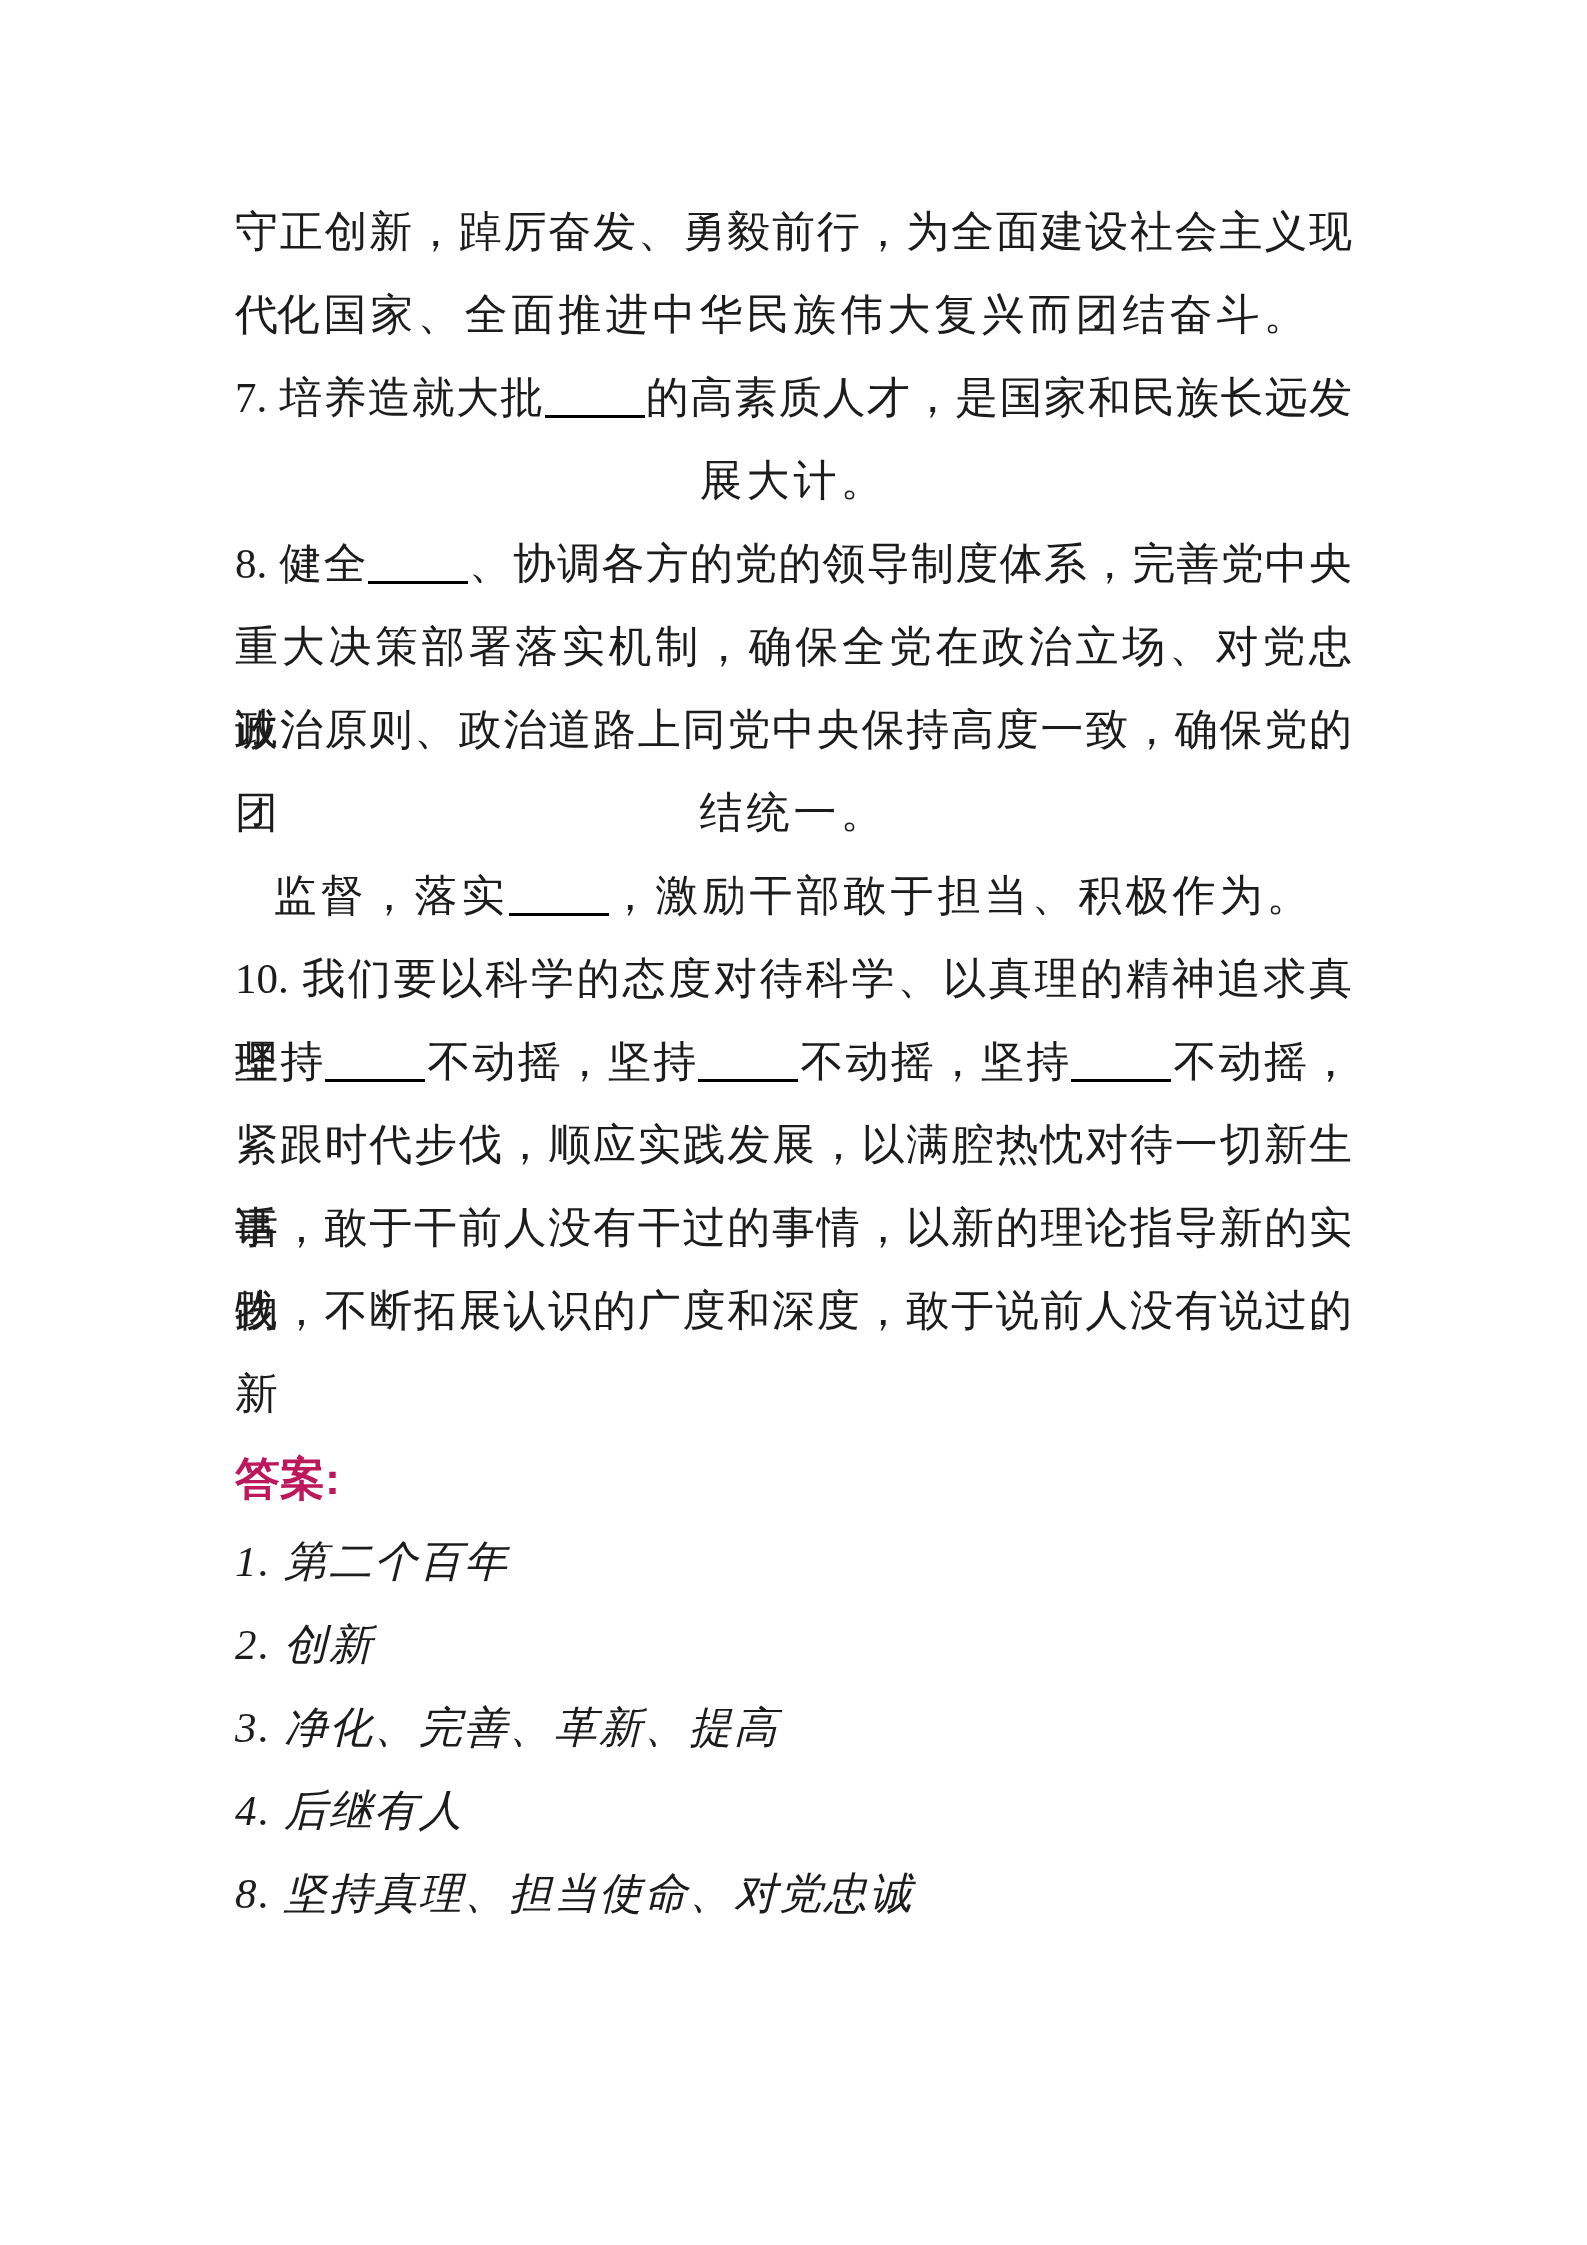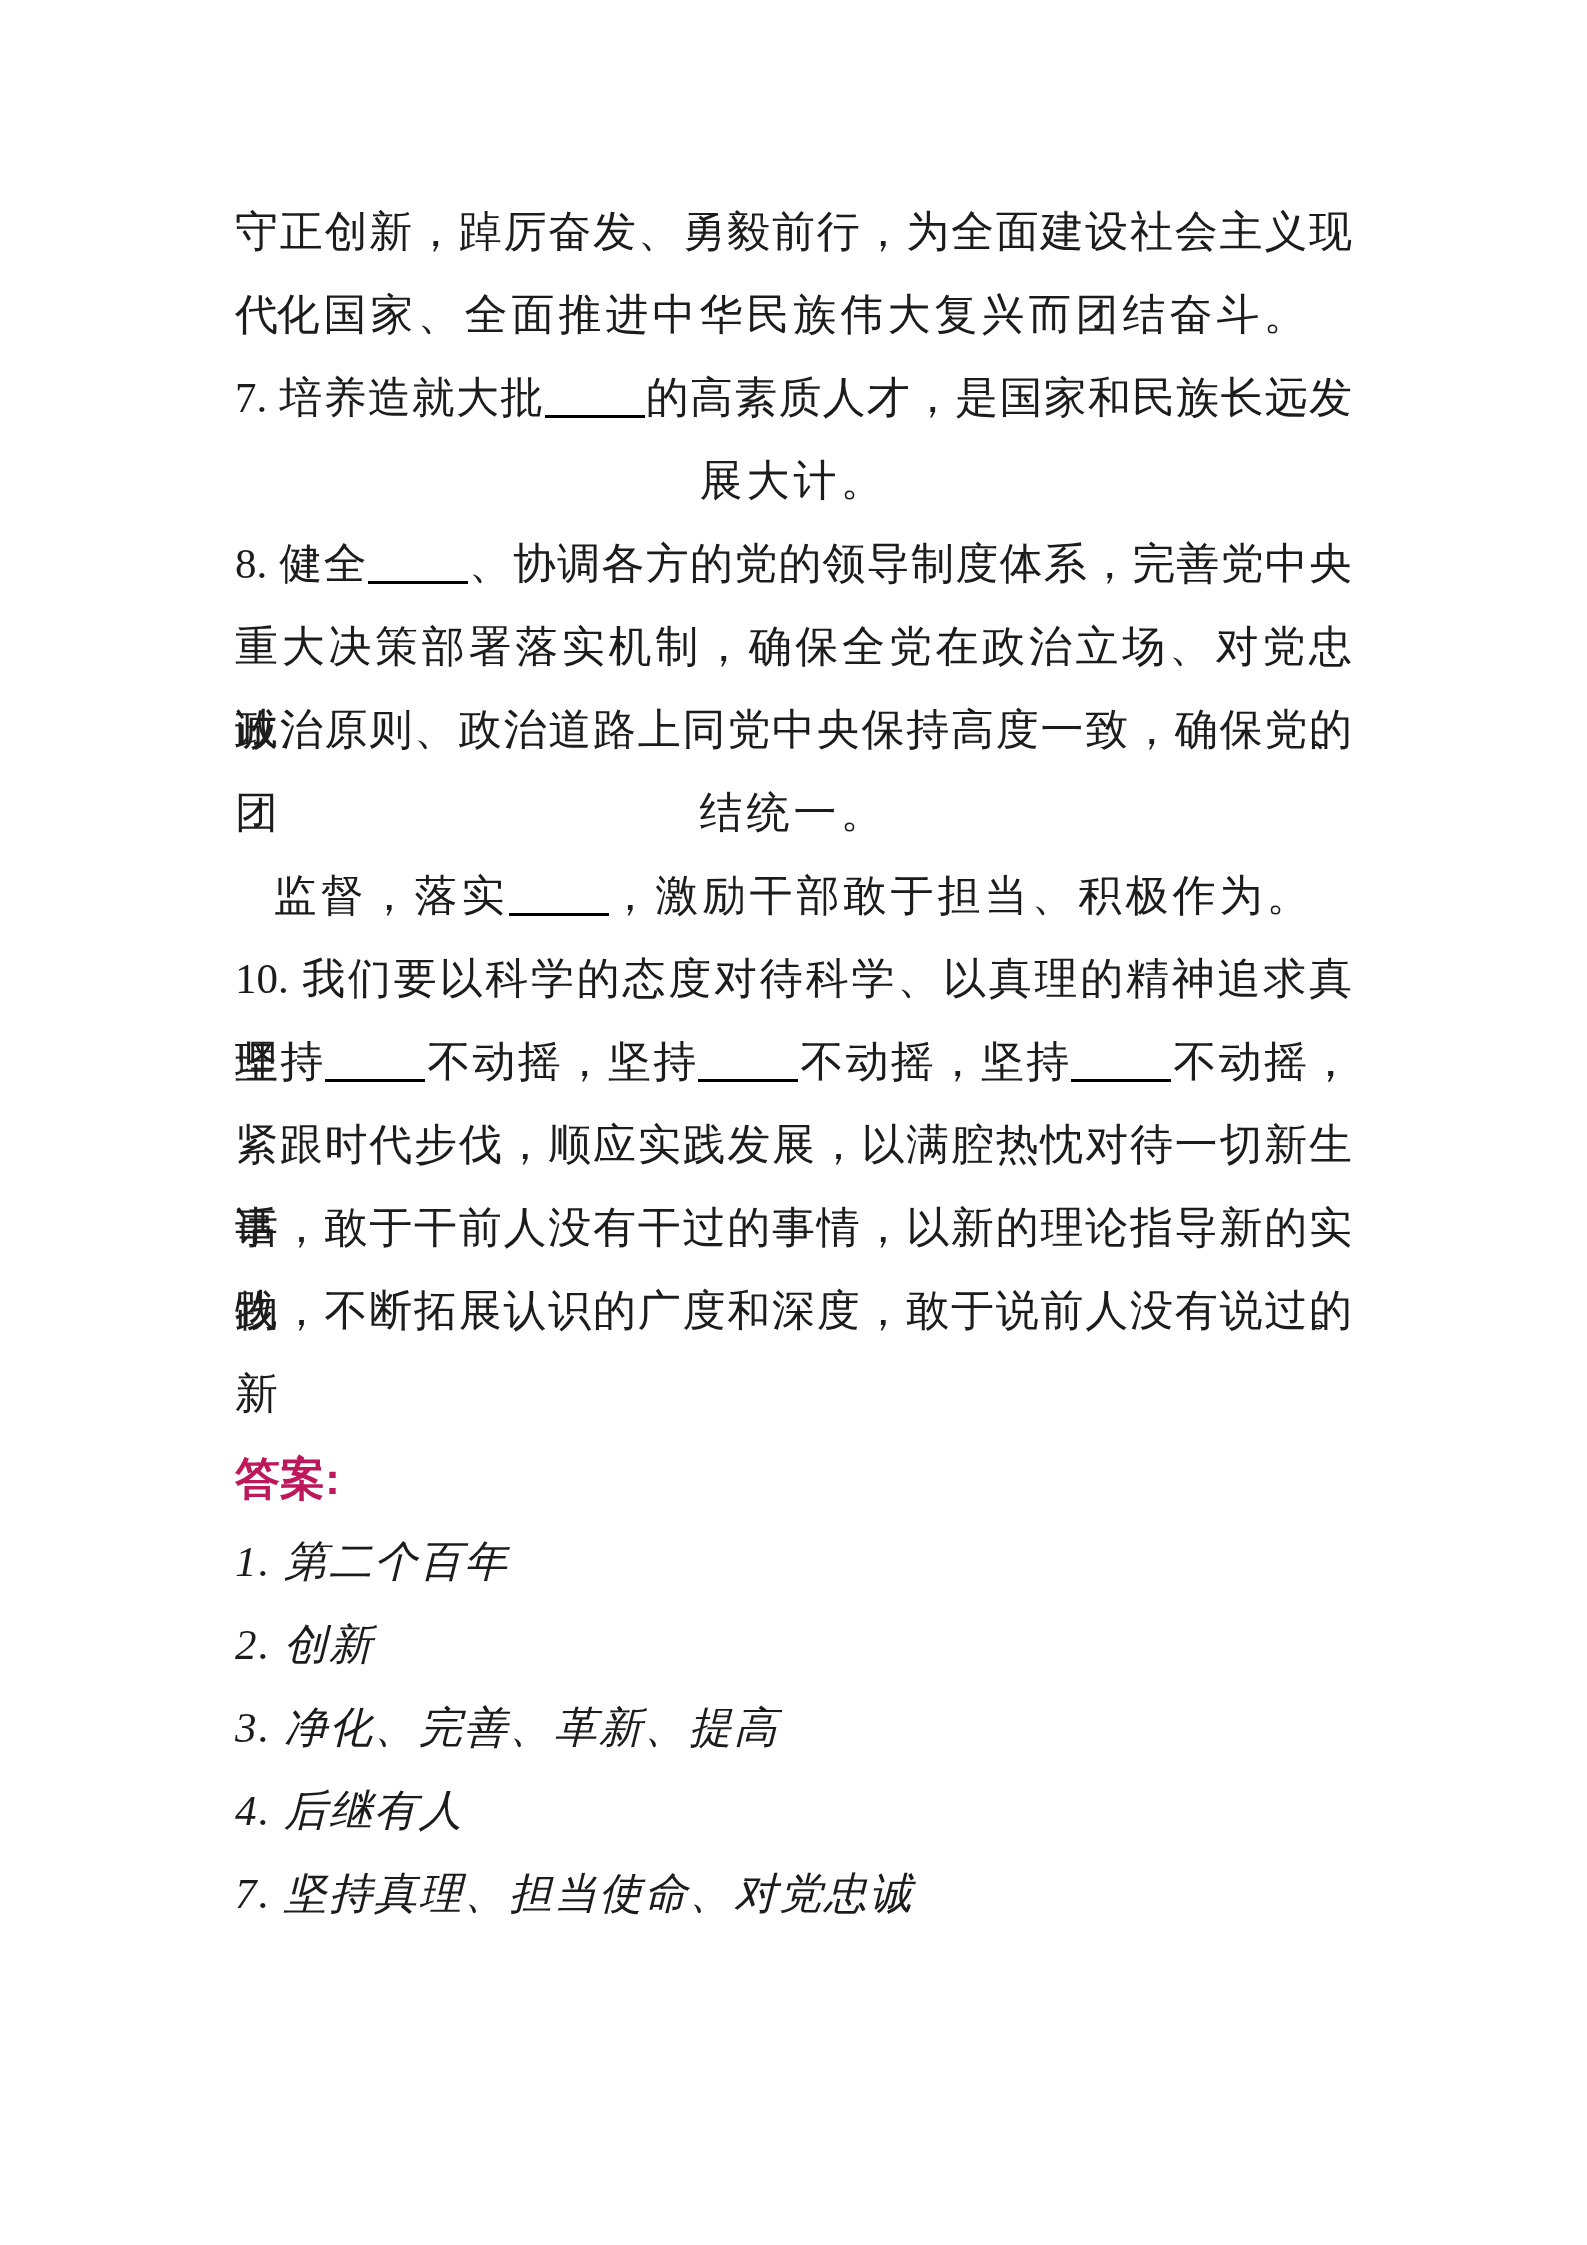--- a/index.html
+++ b/index.html
@@ -82,16 +82,16 @@
     <div class="t-line full">物，不断拓展认识的广度和深度，敢于说前人没有说过的新</div>
   </div>
 
   <div class="answers-heading">答案:</div>
 
   <div>
     <div class="answer-line">1. 第二个百年</div>
     <div class="answer-line">2. 创新</div>
     <div class="answer-line">3. 净化、完善、革新、提高</div>
     <div class="answer-line">4. 后继有人</div>
-    <div class="answer-line">7. 坚持真理、担当使命、对党忠诚</div>
+    <div class="answer-line">8. 坚持真理、担当使命、对党忠诚</div>
   </div>
 
 </div>
 
 </body></html>

